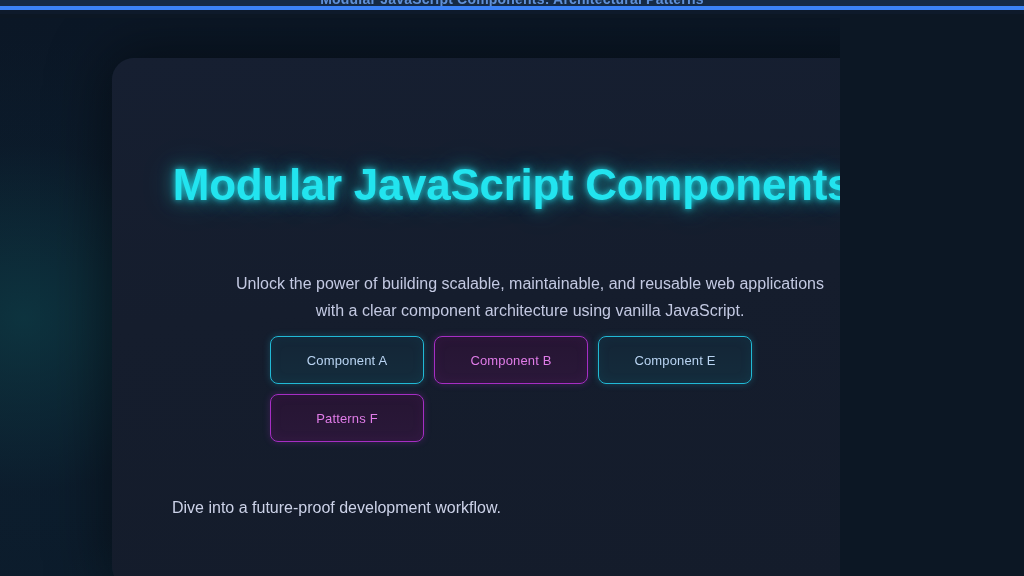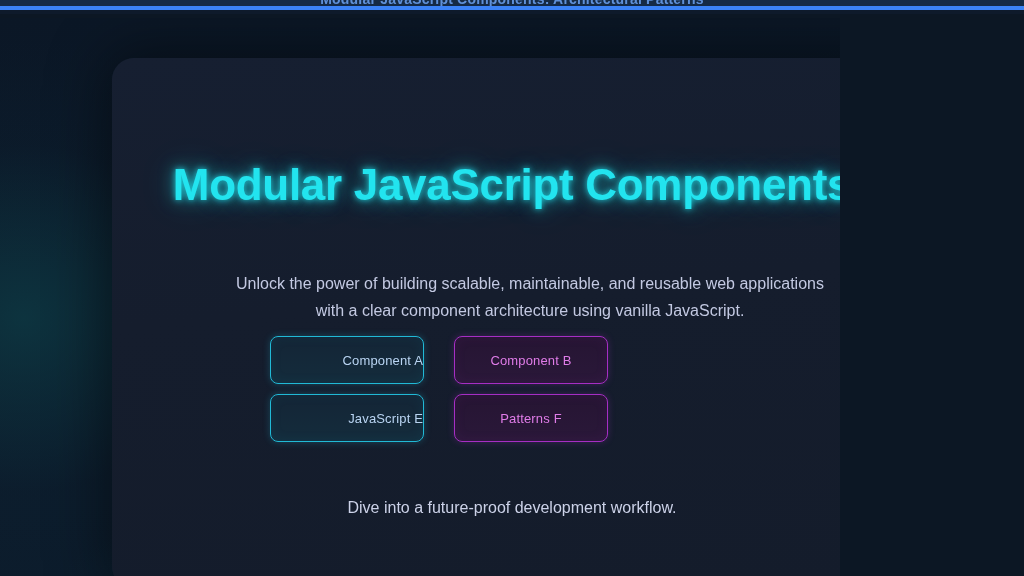--- a/index.html
+++ b/index.html
@@ -150,37 +150,34 @@
     font-size: 13px;
     letter-spacing: 0.15px;
     user-select: none;
     cursor: pointer;
   }
   .chip-cyan {
     border: 1px solid #21b9d6;
     background: linear-gradient(180deg, #142536 0%, #142c3c 100%);
     color: #b9d4f2;
     box-shadow: 0 0 7px rgba(33,185,214,0.28), inset 0 0 12px rgba(20,120,150,0.12);
-    justify-content: flex-end;
   }
   .chip-magenta {
     border: 1px solid #a62ec4;
     background: linear-gradient(180deg, #261533 0%, #2a1839 100%);
     color: #e07ce8;
     box-shadow: 0 0 7px rgba(166,46,196,0.28), inset 0 0 12px rgba(120,30,150,0.12);
-    margin-left: 20px;
   }
 
   
   #footer-note {
     position: absolute;
     left: 60px;
     top: 425px;
     width: 680px;
-    text-align: center;
     font-size: 16px;
     color: #ccd2e8;
   }
 </style>
 </head>
 <body>
 
 <div id="browser-chrome">
   <div id="chrome-tabstrip">
     <div id="chrome-title">Modular JavaScript Components: Architectural Patterns</div>
@@ -199,21 +196,21 @@
       <p id="hero-subtitle">Unlock the power of building scalable, maintainable, and reusable web applications with a clear component architecture using vanilla JavaScript.</p>
 
       <div id="component-grid">
           <div class="component-chip chip-cyan">
             <span>Component A</span>
           </div>
           <div class="component-chip chip-magenta">
             <span>Component B</span>
           </div>
           <div class="component-chip chip-cyan">
-            <span>JavaScript E</span>
+            <span>Component E</span>
           </div>
           <div class="component-chip chip-magenta">
             <span>Patterns F</span>
           </div>
         </div>
 
       <p id="footer-note">Dive into a future-proof development workflow.</p>
 
     </div>
   </div>

